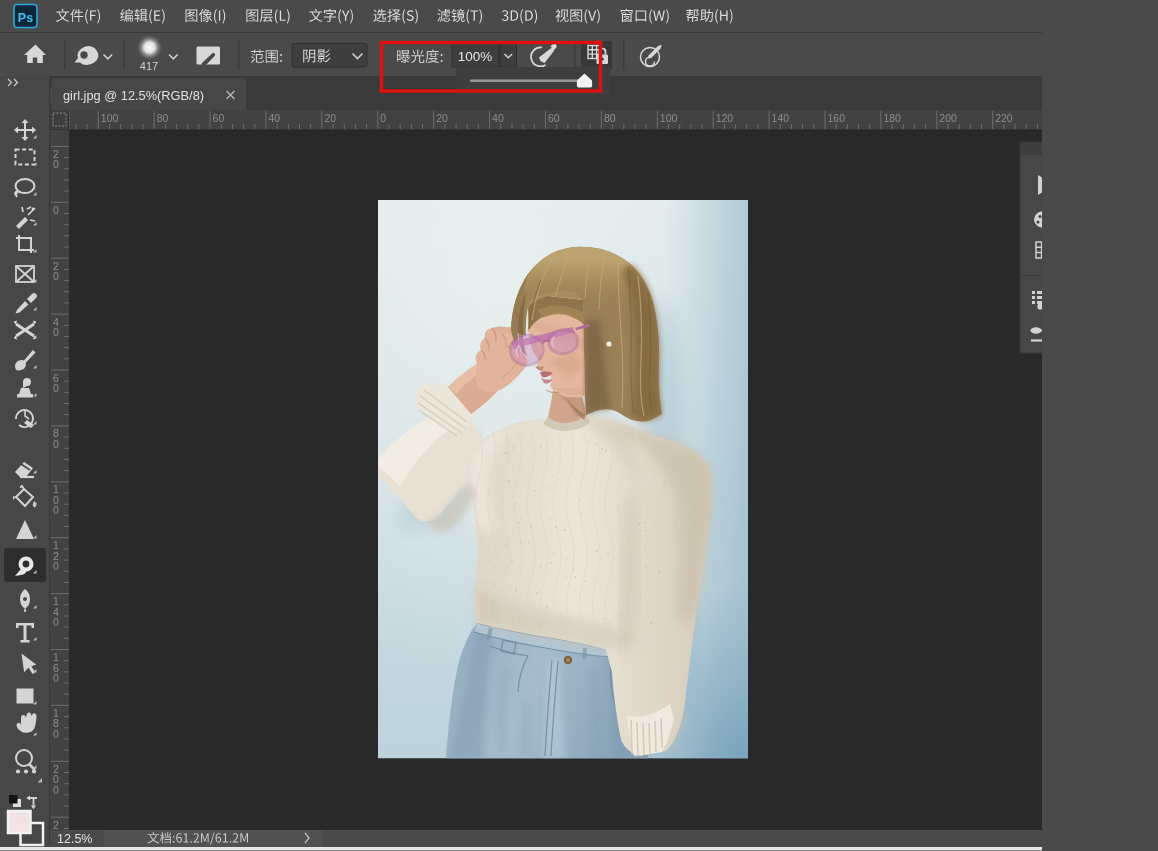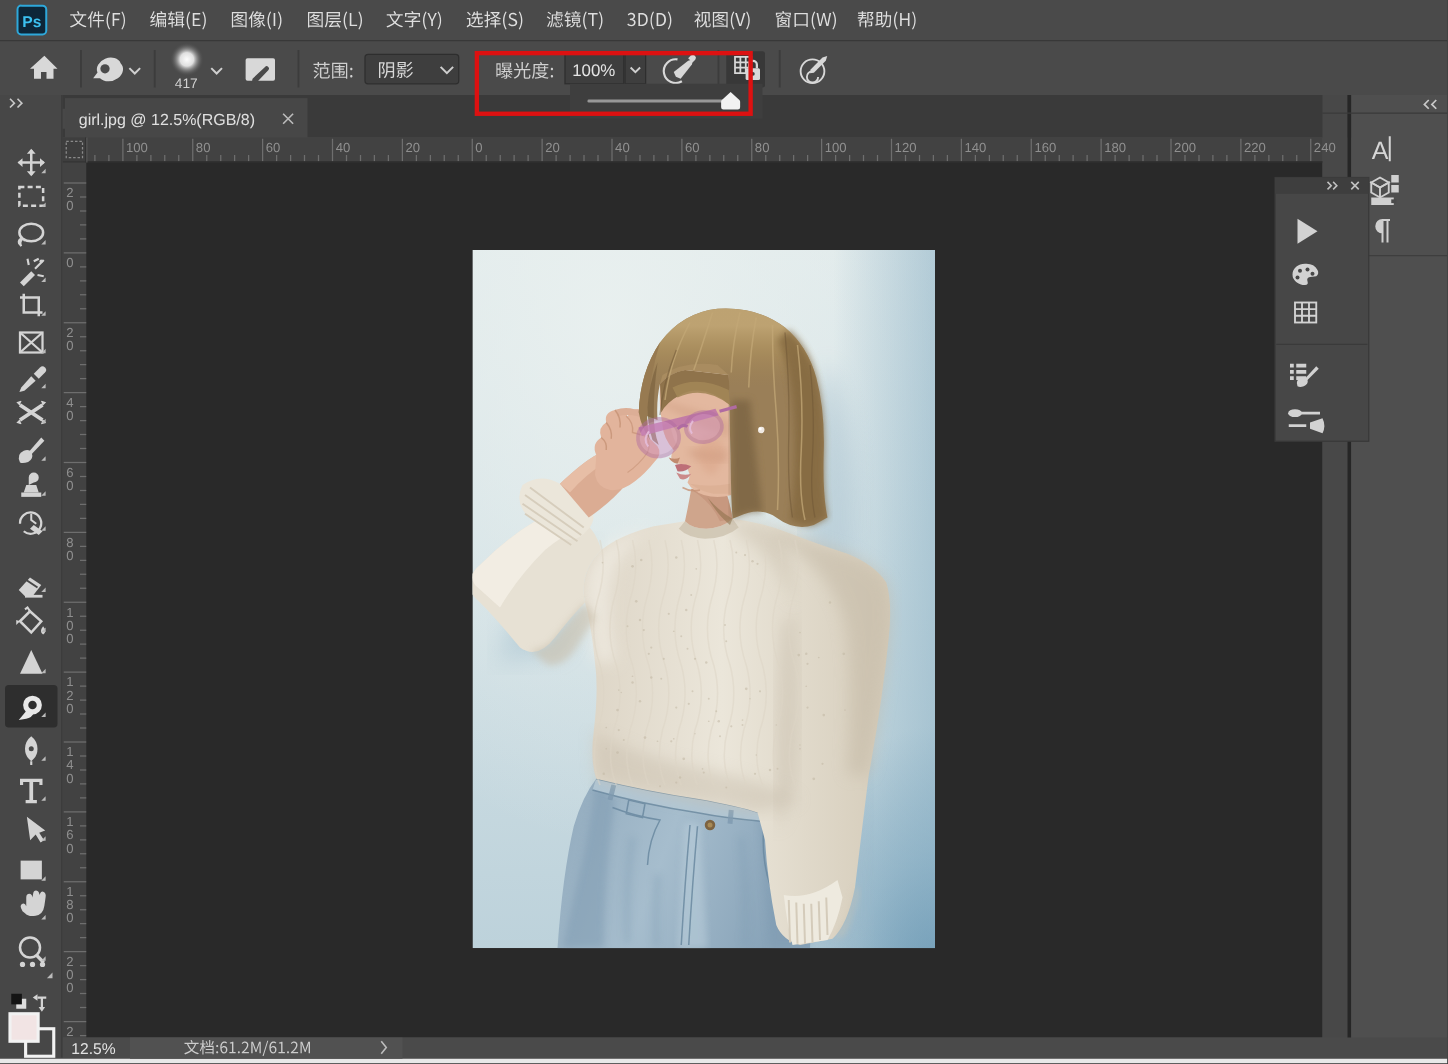--- a/index.html
+++ b/index.html
@@ -1,14 +1,14 @@
 <!DOCTYPE html>
 <html><head><meta charset="utf-8"><style>
 html,body{margin:0;padding:0;background:#4a4a4a;}
-#app{position:relative;width:1158px;height:851px;background:#4a4a4a;font-family:"Liberation Sans",sans-serif;overflow:hidden;text-decoration:underline;}
+#app{position:relative;width:1042px;height:851px;background:#4a4a4a;font-family:"Liberation Sans",sans-serif;overflow:hidden;text-decoration:underline;}
 .abs{position:absolute;}
 </style></head><body>
 <div id="app">
     <svg class="abs" style="left:0;top:0" width="1158" height="851" viewBox="0 0 1158 851">
       <rect width="1158" height="851" fill="#4a4a4a"></rect>
       <rect x="0" y="32" width="1158" height="1" fill="#383838"></rect>
       <rect x="0" y="76" width="1158" height="34" fill="#3a3a3a"></rect>
       <rect x="50" y="110" width="1008" height="20" fill="#424242"></rect>
       <rect x="50" y="110" width="19" height="720" fill="#424242"></rect>
       <rect x="69" y="129" width="989" height="701" fill="#292929"></rect>

